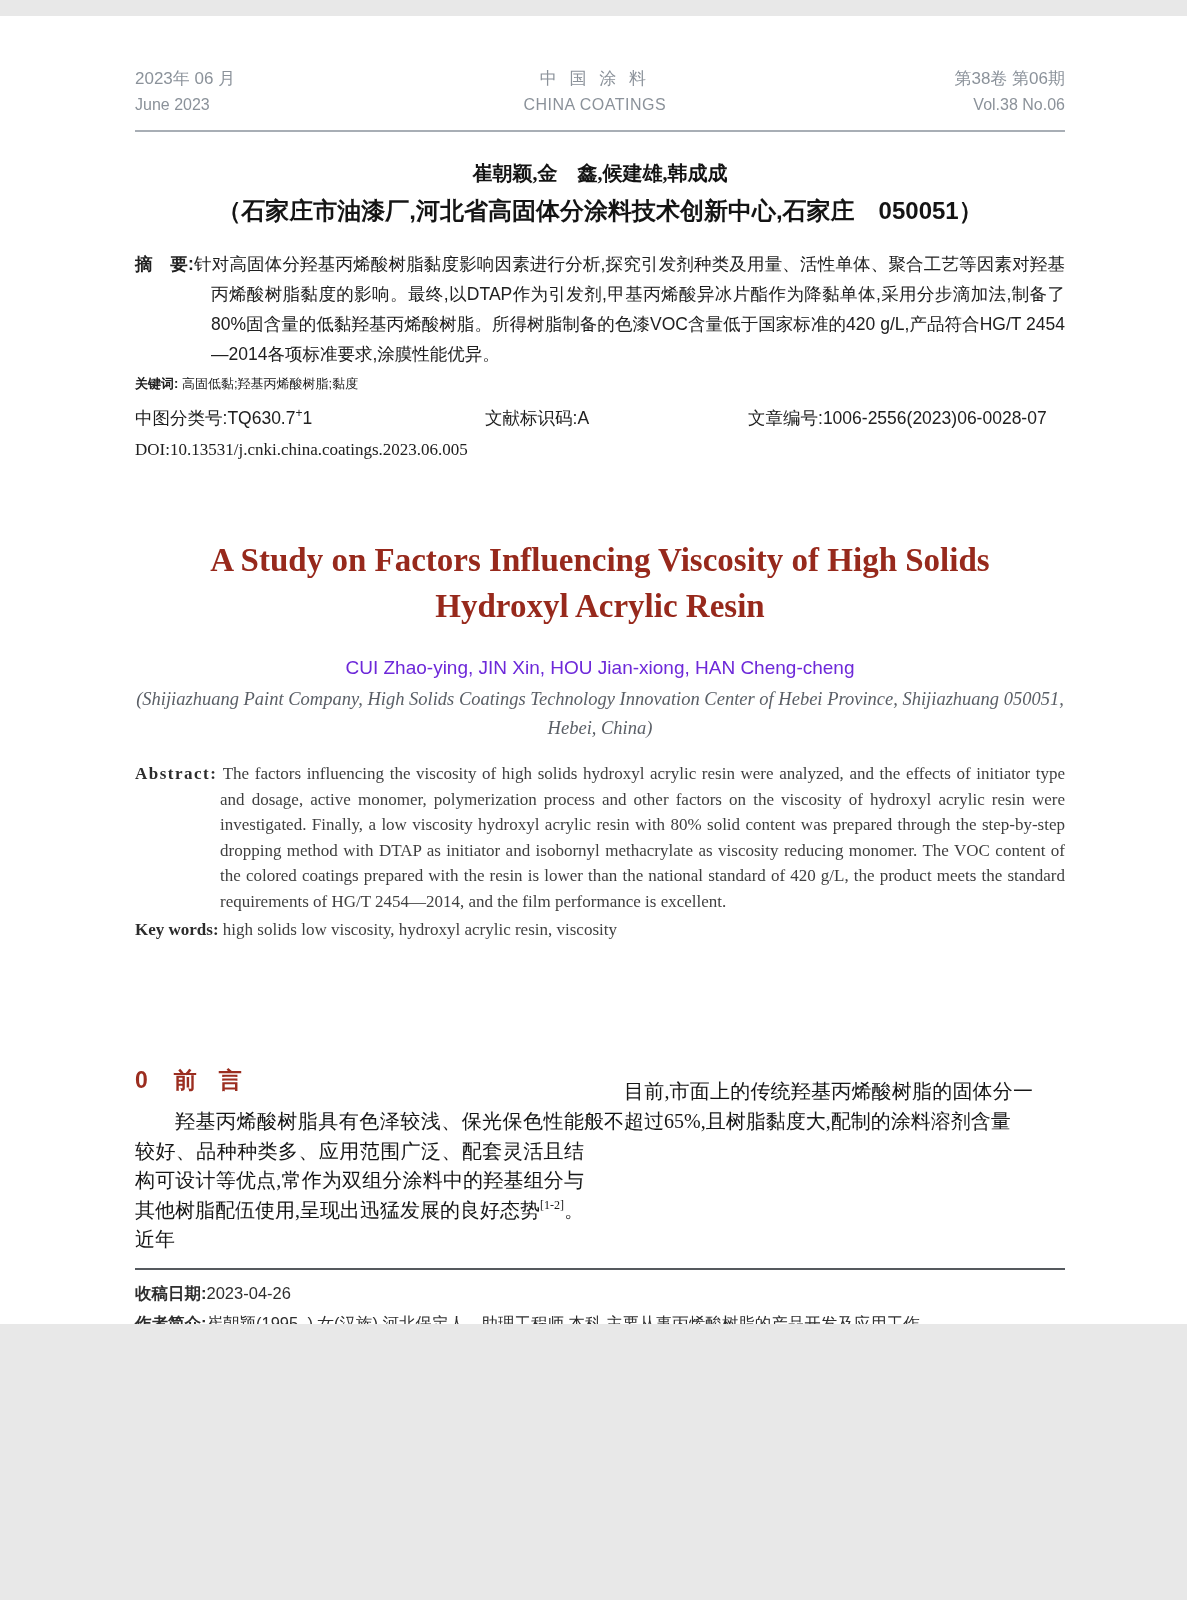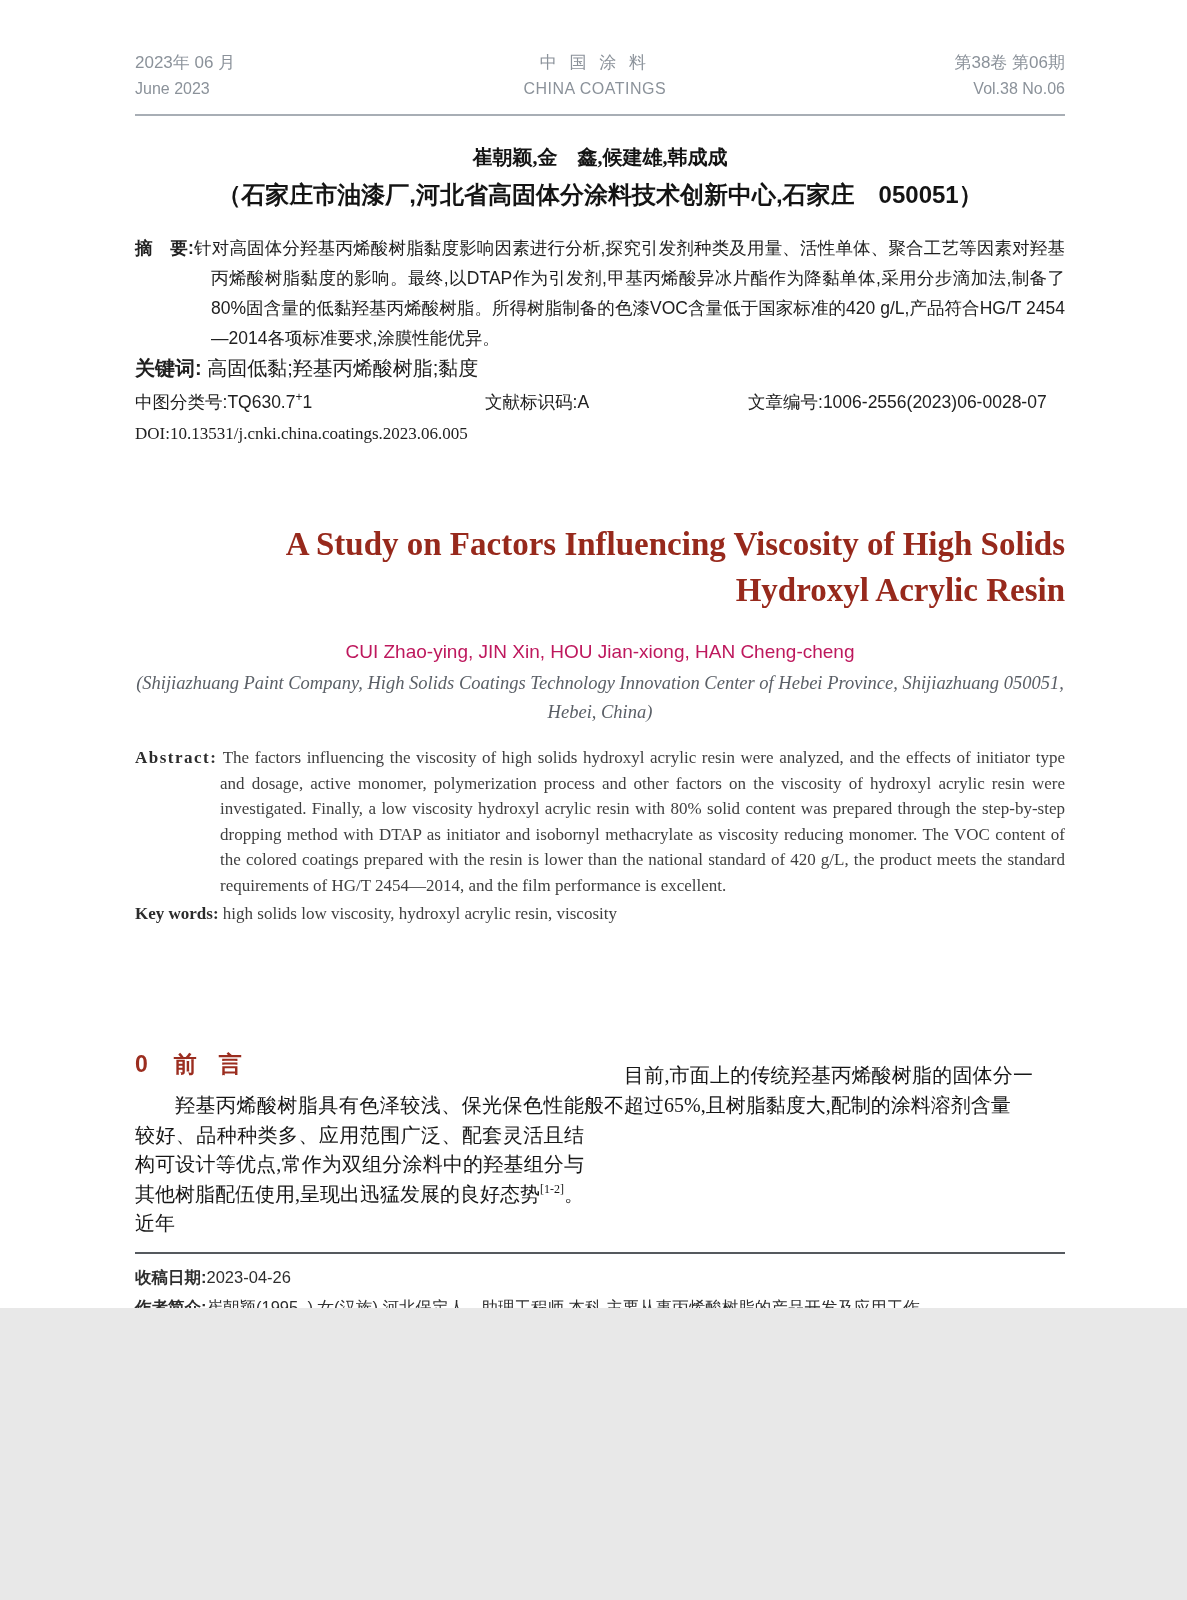--- a/index.html
+++ b/index.html
@@ -1,18 +1,18 @@
 <!DOCTYPE html>
 <html><head>
 <meta charset="utf-8">
 <style>
   * { margin:0; padding:0; box-sizing:border-box; }
   html,body { background:#e8e8e8; }
   .page {
-    position:relative; width:1187px; height:1308px; margin:0 auto;
+    position:relative; width:1187px; height:1308px; margin:16px auto;
     background:#ffffff; overflow:hidden;
     font-family:"Liberation Serif", serif; color:#1c1c1c;
   }
   .content { margin:0 122px 0 135px; }
 
   
   .jheader {
     padding-top:50px; padding-bottom:12px;
     display:flex; justify-content:space-between; align-items:flex-end;
     border-bottom:2px solid #a8aeb5;
@@ -40,41 +40,41 @@
   }
 
   
   .abs-cn {
     margin-top:22px; font-family:"Liberation Sans", sans-serif;
     font-size:17.5px; line-height:30px; text-align:justify; color:#202020;
     padding-left:76px; text-indent:-76px;
   }
   .abs-cn .lbl { font-weight:bold; }
   .kw-cn {
-    font-family:"Liberation Sans", sans-serif; font-size:20px; line-height:30px; color:#202020;
+    font-family:"Liberation Sans", sans-serif; font-size:13px; line-height:30px; color:#202020;
   }
   .kw-cn .lbl { font-weight:bold; }
 
   .class-row {
     margin-top:4px; display:flex; font-family:"Liberation Sans", sans-serif;
     font-size:17.5px; line-height:30px; color:#202020;
   }
   .class-row .c1 { width:350px; }
   .class-row .c2 { width:263px; }
   .class-row sup { font-size:12px; vertical-align:super; line-height:0; }
   .doi-line { margin-top:2px; font-size:17px; line-height:30px; color:#202020; }
 
   
   .title-en {
-    margin-top:72px; text-align:right; font-weight:bold;
+    margin-top:72px; text-align:center; font-weight:bold;
     font-size:33px; line-height:46px; color:#97291c;
   }
   .authors-en {
     margin-top:28px; text-align:center;
-    font-family:"Liberation Sans", sans-serif; font-size:19px; color:#be185d;
+    font-family:"Liberation Sans", sans-serif; font-size:19px; color:#6d28d9;
   }
   .affil-en {
     margin-top:6px; text-align:center; font-style:italic;
     font-size:18.5px; line-height:29px; color:#5a5f66;
   }
 
   
   .abs-en {
     margin-top:18px; font-size:17px; line-height:25.5px; text-align:justify;
     color:#3f3f3f; padding-left:85px; text-indent:-85px;

